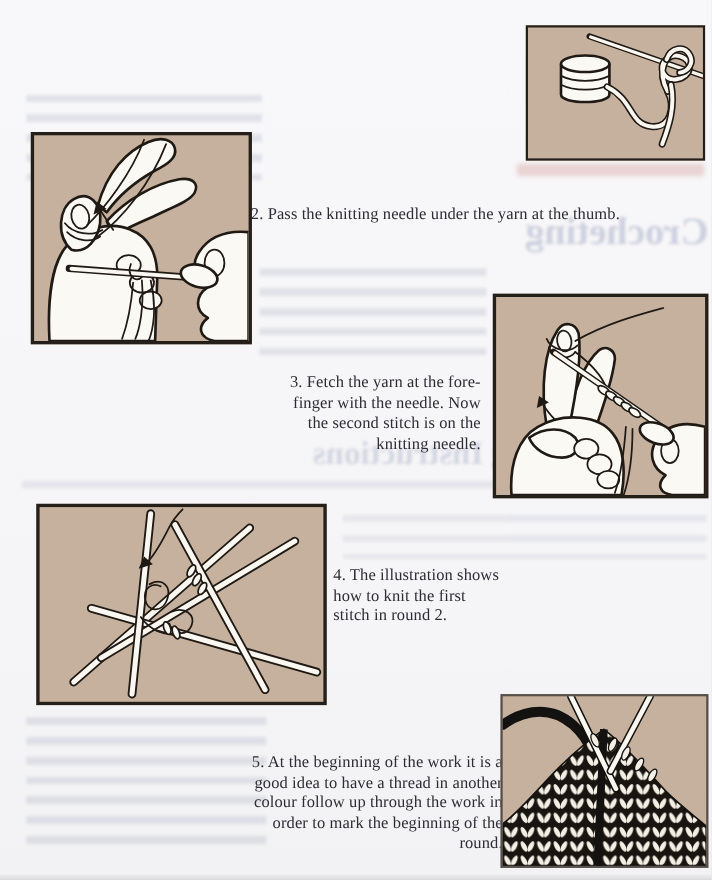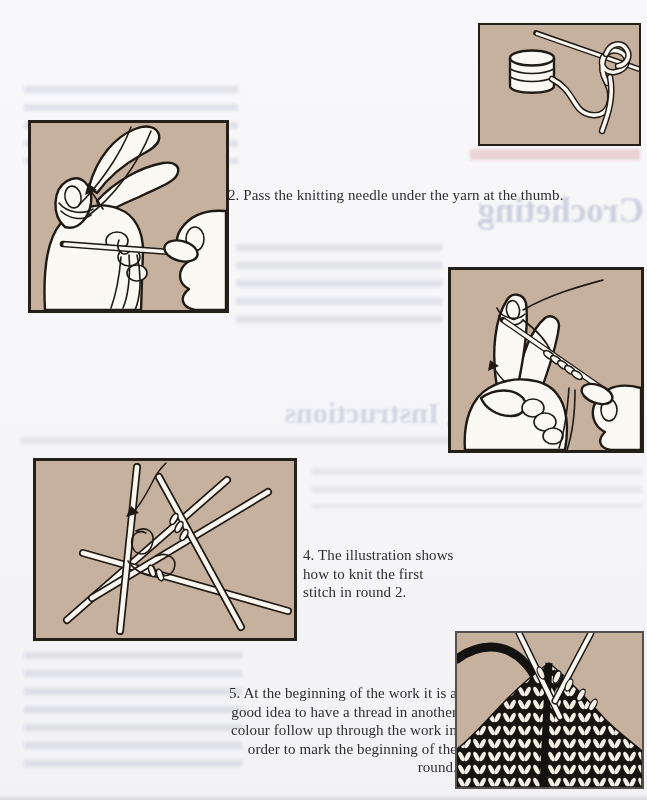--- a/index.html
+++ b/index.html
@@ -33,21 +33,21 @@
     background:rgba(198,118,112,0.28);filter:blur(1.8px);}
   
   .step{
     position:absolute;z-index:2;
     font-size:15px;line-height:18.6px;color:#2e2d35;
     white-space:pre-line;letter-spacing:.1px;
   }
   .step-1{left:226px;top:31px;width:230px;text-align:right;}
   .step-2{left:228px;top:186px;width:430px;text-align:left;}
   .step-3{left:232px;top:339px;width:205px;text-align:right;}
-  .step-4{left:303px;top:514px;width:180px;text-align:left;margin-top:32px;}
+  .step-4{left:303px;top:514px;width:180px;text-align:left;}
   .step-5{left:193px;top:684px;width:264px;text-align:right;}
   
   .panel{
     position:absolute;z-index:3;background:#c6b19f;
     border:2px solid #241f19;box-sizing:border-box;
   }
   .panel svg{display:block;width:100%;height:100%;}
   .panel-1{left:478px;top:23px;width:163px;height:123px;}
   .panel-2{left:28px;top:120px;width:201px;height:193px;border-width:3px;}
   .panel-3{left:448px;top:267px;width:196px;height:186px;border-width:3px;}
@@ -69,20 +69,24 @@
   <div class="bleed bleed-lines bl-1"></div>
   <div class="bleed bleed-lines bl-2"></div>
   <div class="bleed bleed-lines bl-3"></div>
   <div class="bleed bleed-lines bl-4"></div>
   <div class="bleed bleed-lines bl-5"></div>
   <div class="bleed bl-pink"></div>
   <div class="bleed bleed-heading bh-crochet">Crocheting</div>
   <div class="bleed bleed-heading bh-instructions">g Instructions</div>
 
   <div class="step step-2">2. Pass the knitting needle under the yarn at the thumb.</div>
+  <div class="step step-3">3. Fetch the yarn at the fore-
+finger with the needle. Now
+the second stitch is on the
+knitting needle.</div>
   <div class="step step-4">4. The illustration shows
 how to knit the first
 stitch in round 2.</div>
   <div class="step step-5">5. At the beginning of the work it is a
 good idea to have a thread in another
 colour follow up through the work in
 order to mark the beginning of the
 round.</div>
 
   <div class="panel panel-1">

